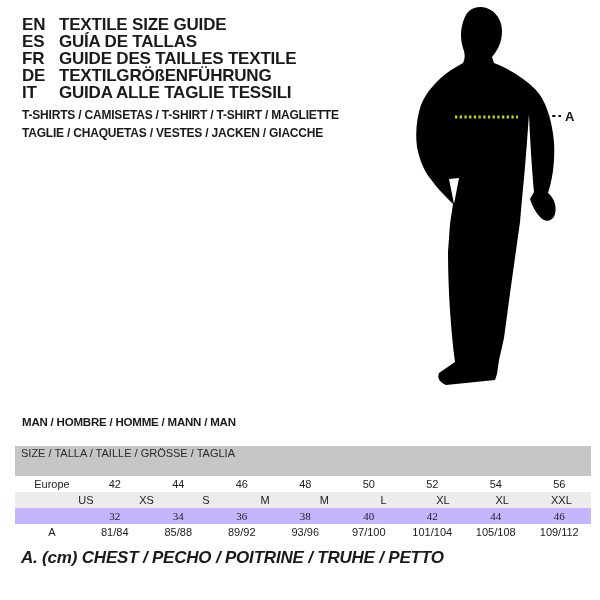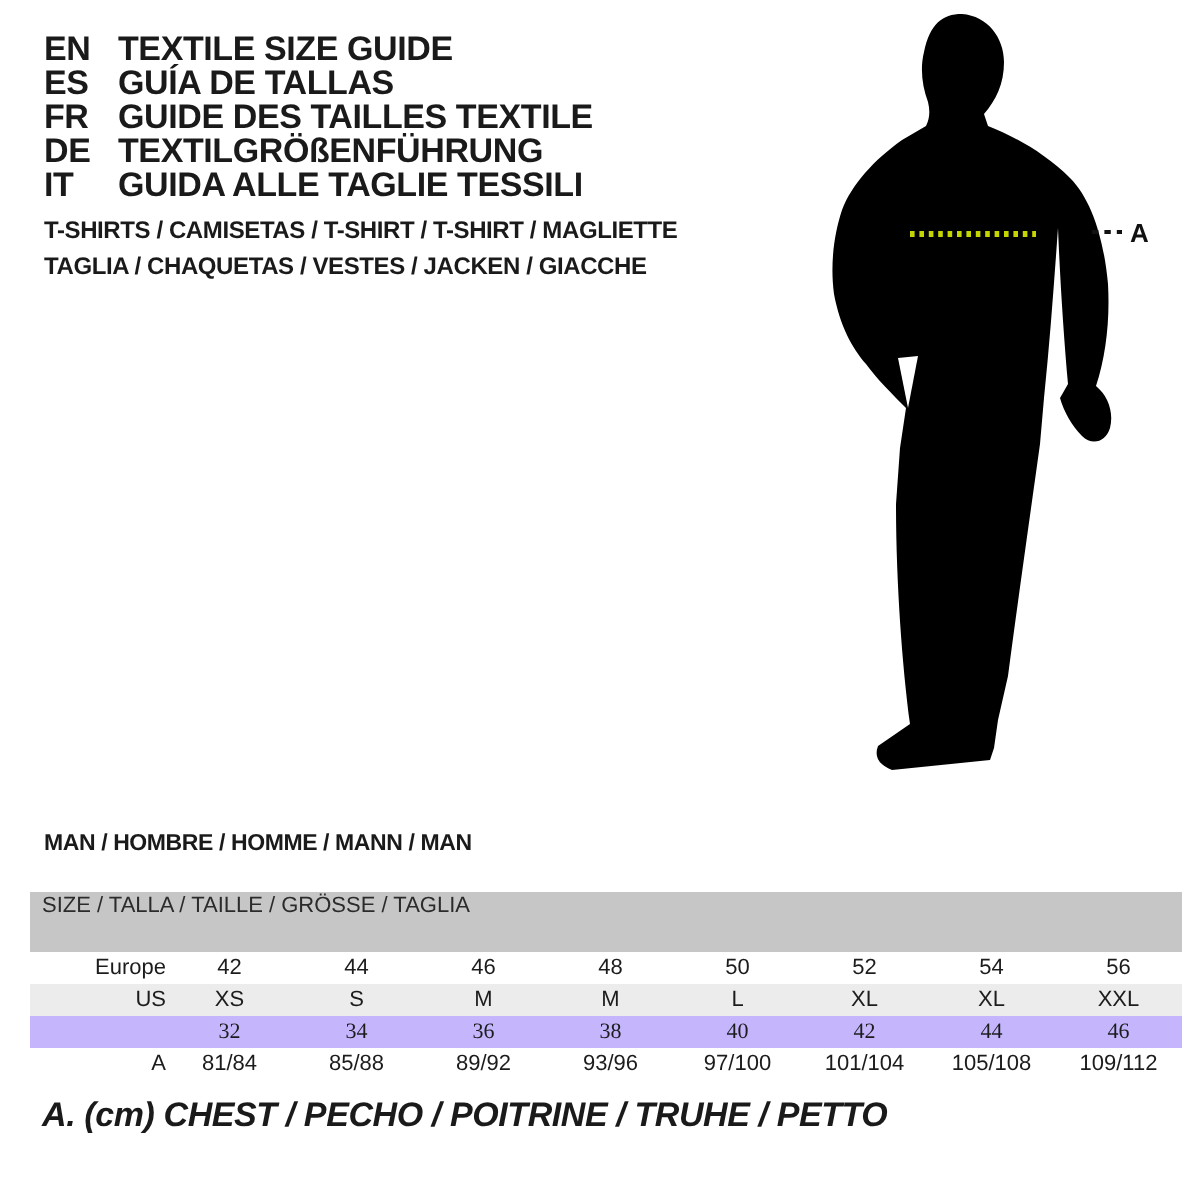--- a/index.html
+++ b/index.html
@@ -48,21 +48,21 @@
     padding-left: 6px; box-sizing: border-box;
     font-size: 11px; color: #2b2b2b;
   }
   .t-row {
     display: grid;
     grid-template-columns: 68px repeat(8, 1fr);
     height: 16px; line-height: 16px;
     align-items: center;
   }
   .t-row .cell { text-align: center; }
-  .t-row .label { text-align: right; padding-left: 6px; }
+  .t-row .label { text-align: center; padding-left: 6px; }
 
   
   .footer-note {
     position: absolute; left: 21px; top: 548px;
     font-size: 17px; font-weight: 700; letter-spacing: -0.2px;
     white-space: nowrap;
     font-style: italic;
   }
 </style>
 </head>
@@ -88,21 +88,21 @@
       <span class="lang-label">TEXTILGRÖßENFÜHRUNG</span>
     </div>
     <div class="lang-row">
       <span class="lang-code">IT</span>
       <span class="lang-label">GUIDA ALLE TAGLIE TESSILI</span>
     </div>
   </div>
 
   <div class="category-block">
     <div>T-SHIRTS / CAMISETAS / T-SHIRT / T-SHIRT / MAGLIETTE</div>
-    <div>TAGLIA / CHAQUETAS / VESTES / JACKEN / GIACCHE</div>
+    <div>TAGLIE / CHAQUETAS / VESTES / JACKEN / GIACCHE</div>
   </div>
 
   <svg class="figure-svg" width="600" height="600" viewBox="0 0 600 600">
     <path d="M 481,7
              C 494,8 502,19 502,31
              C 502,42 498,50 492,57
              L 494,63
              C 507,68 523,77 535,89
              C 546,100 552,120 554,142
              C 555,160 553,178 548,193
@@ -151,21 +151,21 @@
       <span class="cell">42</span>
       <span class="cell">44</span>
       <span class="cell">46</span>
       <span class="cell">48</span>
       <span class="cell">50</span>
       <span class="cell">52</span>
       <span class="cell">54</span>
       <span class="cell">56</span>
     </div>
 
-    <div class="t-row" style="background:#ececec;">
+    <div class="t-row" style="background:#ececec;padding-left:34px;">
       <span class="label">US</span>
       <span class="cell">XS</span>
       <span class="cell">S</span>
       <span class="cell">M</span>
       <span class="cell">M</span>
       <span class="cell">L</span>
       <span class="cell">XL</span>
       <span class="cell">XL</span>
       <span class="cell">XXL</span>
     </div>

